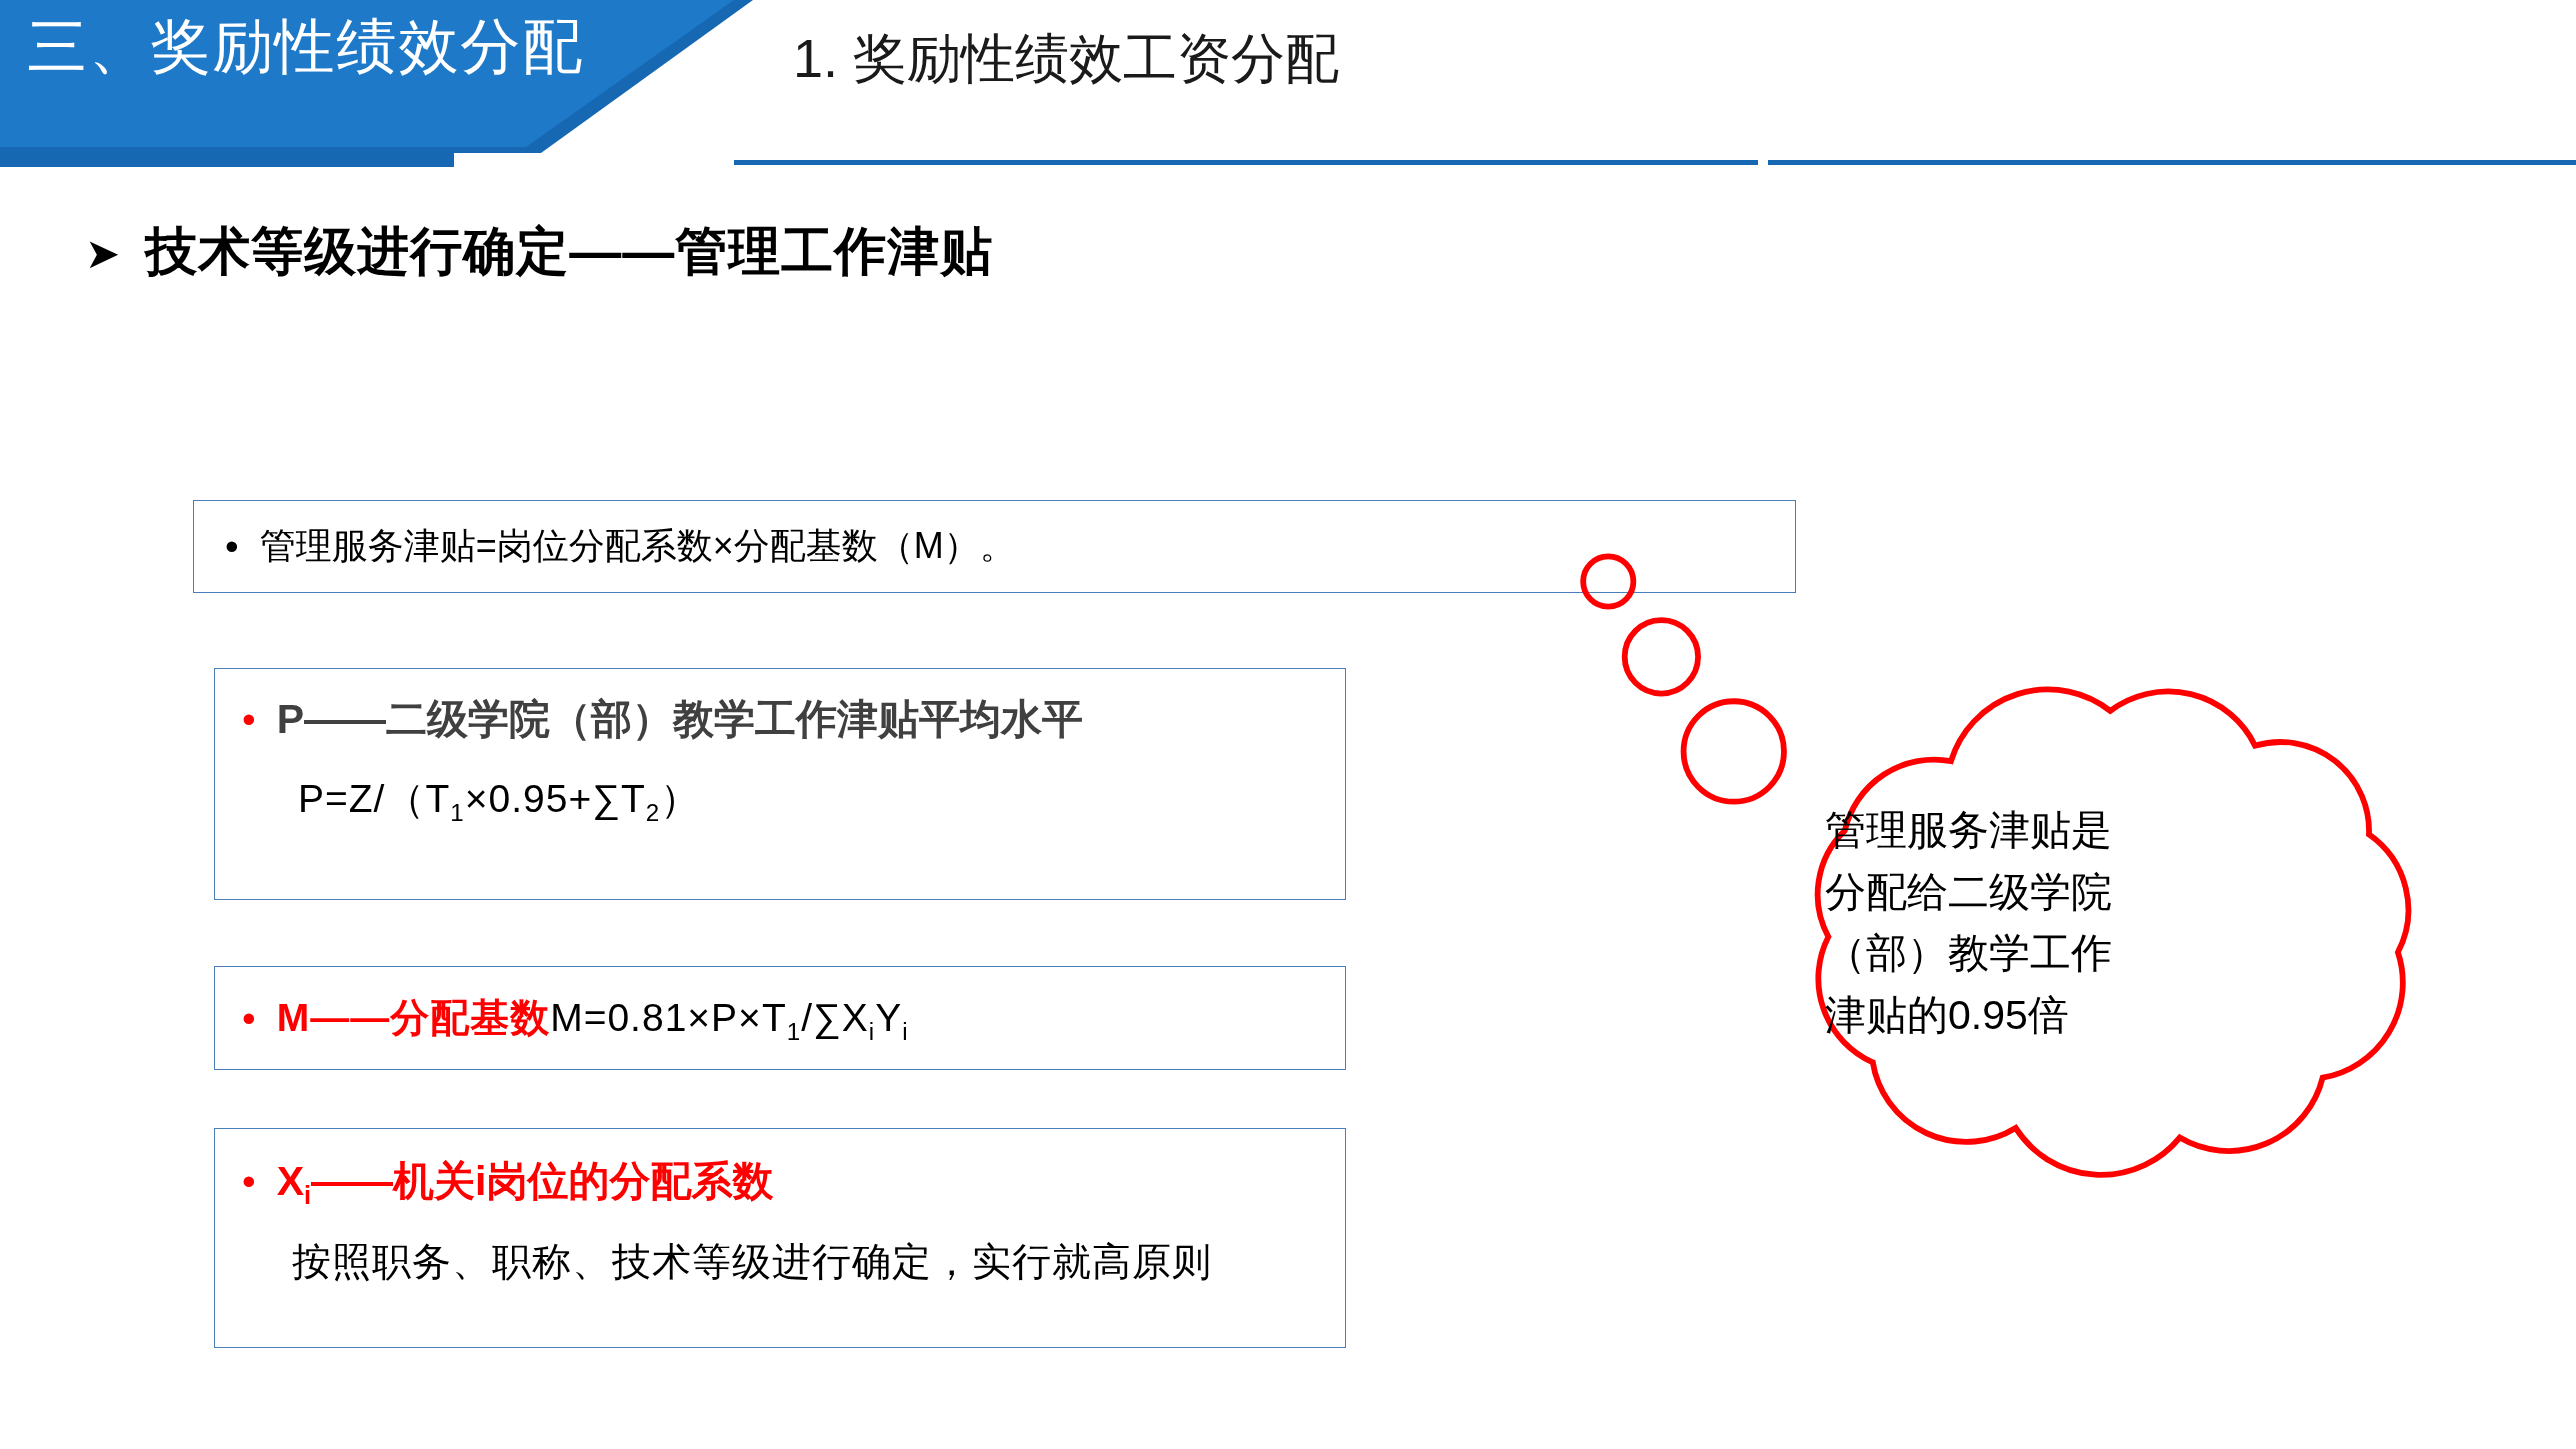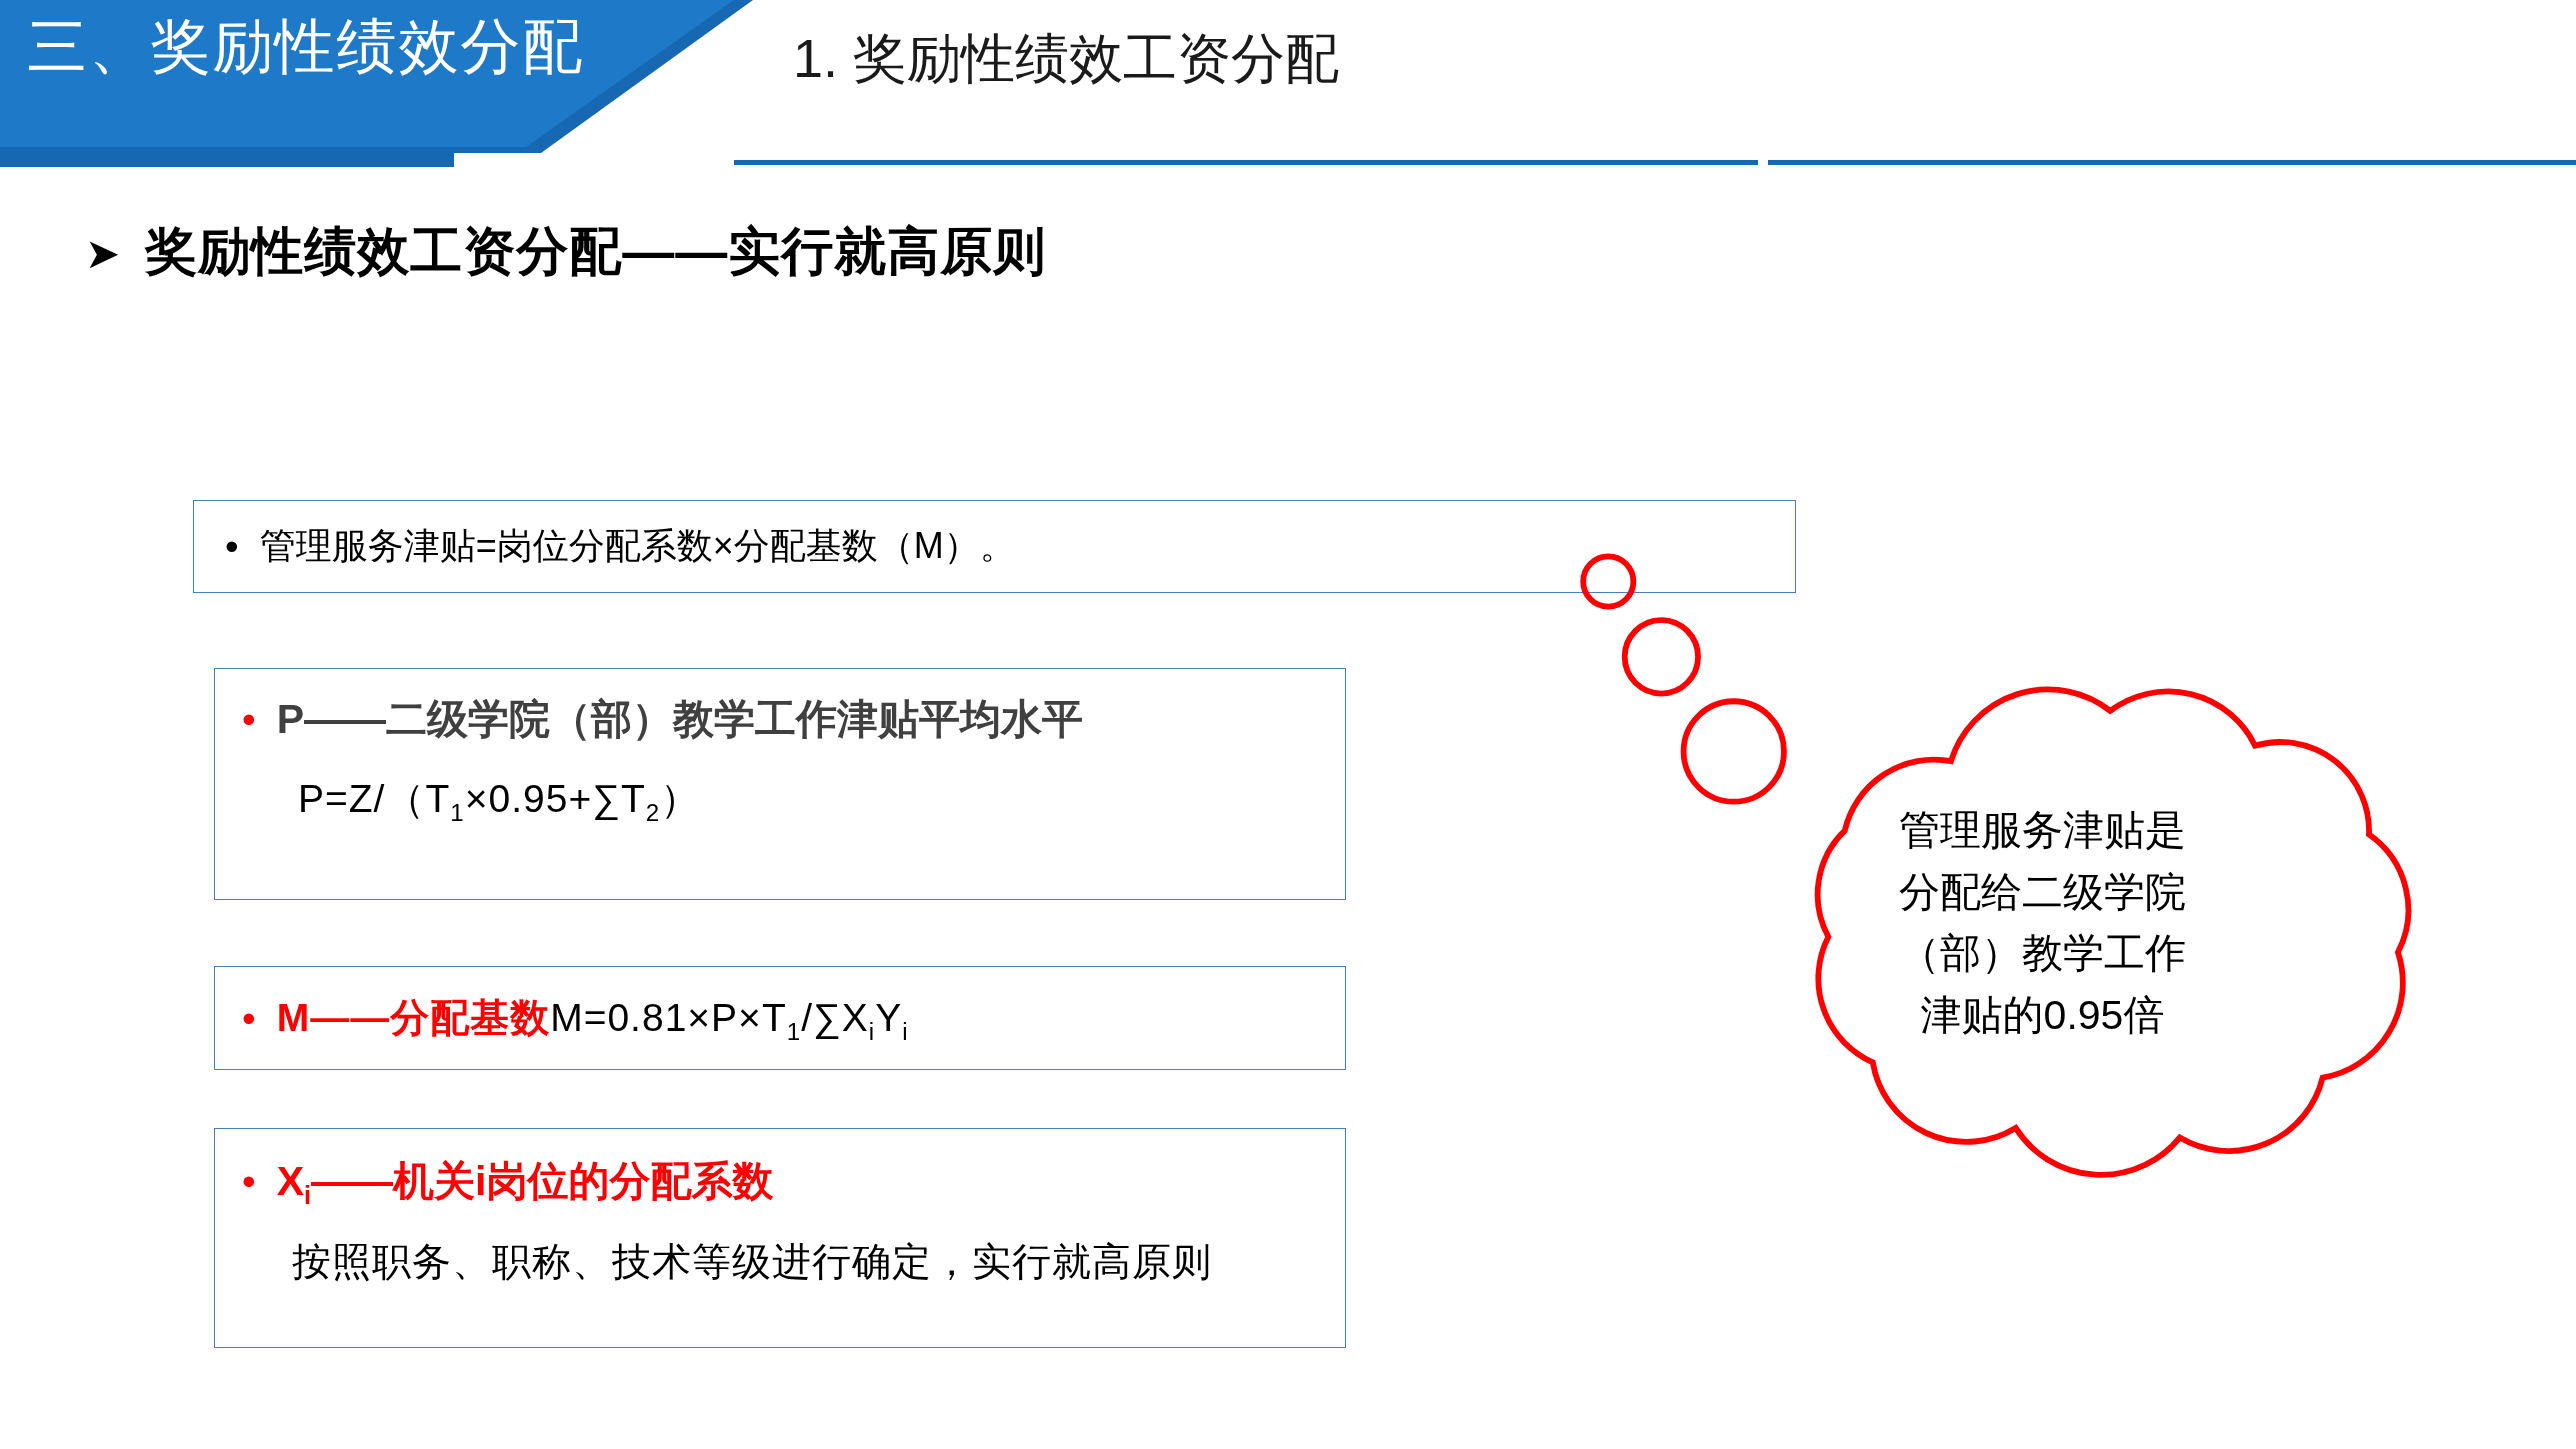--- a/index.html
+++ b/index.html
@@ -214,21 +214,20 @@
     left: 1555px;
     top: 541px;
     width: 985px;
     height: 724px;
   }
   #cloud-text {
     position: absolute;
     left: 270px;
     top: 259px;
     width: 435px;
-    text-align: center;
     font-size: 41px;
     color: #000000;
     line-height: 1.5;
   }
   #cloud-text div { white-space: nowrap; }
 </style>
 </head>
 <body>
 
 <div id="header">
@@ -237,21 +236,21 @@
   </div>
   <div id="header-tab-label">三、奖励性绩效分配</div>
   <div id="header-title">1. 奖励性绩效工资分配</div>
   <div id="header-rule-left"></div>
   <div id="header-rule-mid"></div>
   <div id="header-rule-right"></div>
 </div>
 
 <div id="heading-row">
   <span id="heading-arrow">➤</span>
-  <span id="heading-text">奖励性绩效工资分配——实行就高原则</span>
+  <span id="heading-text">技术等级进行确定——管理工作津贴</span>
 </div>
 
 <div id="box1" class="box">
   <span class="dot">•</span>
   <span id="box1-text">管理服务津贴=岗位分配系数×分配基数（M）。</span>
 </div>
 
 <div id="box2" class="box">
   <div class="box-line">
     <span class="dot red">•</span>

